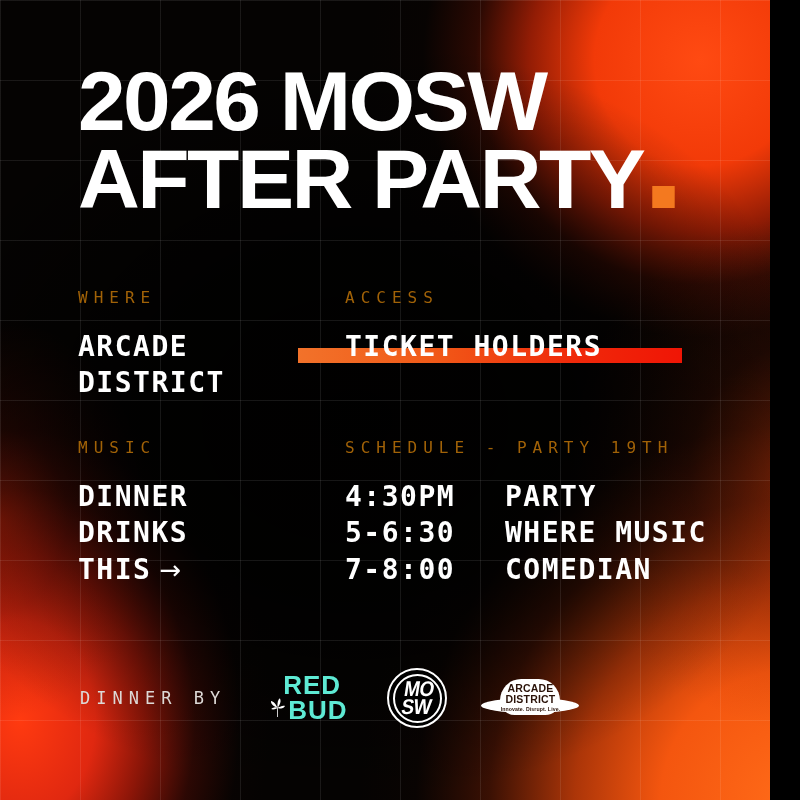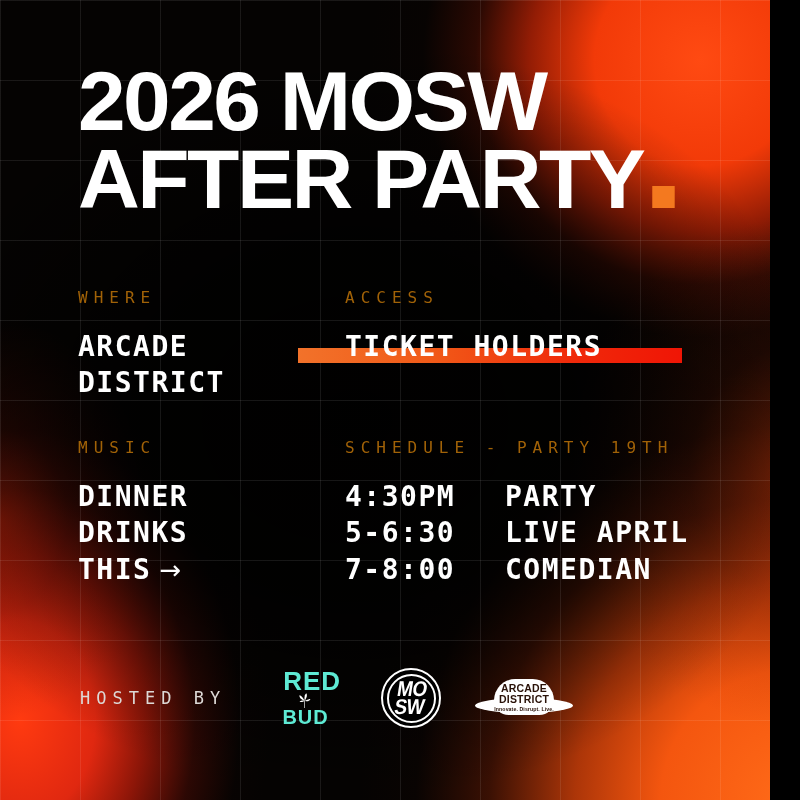--- a/index.html
+++ b/index.html
@@ -225,25 +225,23 @@
     line-height: 0.95;
     letter-spacing: 0.5px;
     margin-right: 40px;
   }
   .redbud-top {
     font-size: 26px;
     letter-spacing: 1px;
     padding-left: 13px;
   }
   .redbud-bottom {
-    font-size: 20px;
+    font-size: 26px;
     letter-spacing: 1px;
     display: flex;
-    align-items: center;
-    flex-direction: column;
   }
   .leaf-mark {
     width: 15px;
     height: 19px;
     margin-right: 3px;
     flex: 0 0 15px;
   }
 
   
   .logo-mosw {
@@ -376,31 +374,31 @@
 
     <div class="block-sched">
       <div class="eyebrow">SCHEDULE - PARTY 19TH</div>
       <div class="block-body">
         <div class="big-mono sched-row">
           <span class="sched-time">4:30PM</span>
           <span>PARTY</span>
         </div>
         <div class="big-mono sched-row">
           <span class="sched-time">5-6:30</span>
-          <span>LIVE APRIL</span>
+          <span>WHERE MUSIC</span>
         </div>
         <div class="big-mono sched-row">
           <span class="sched-time">7-8:00</span>
           <span>COMEDIAN</span>
         </div>
       </div>
     </div>
 
     <div class="footer">
-      <div class="hosted-by">HOSTED BY</div>
+      <div class="hosted-by">DINNER BY</div>
 
       <div class="logo-redbud">
         <div class="redbud-top">RED</div>
         <div class="redbud-bottom">
           <svg class="leaf-mark" viewBox="0 0 15 19">
             <g fill="#ffffff">
               <path d="M7.2 19 L8.0 19 L8.0 9.5 L7.2 9.5 Z"></path>
               <path d="M7.6 9.8 C7.6 9.8 4.2 9.0 2.0 6.3 C1.2 5.3 0.9 4.0 1.0 3.0 C2.3 3.3 3.6 4.0 4.5 5.1 C6.3 7.2 7.6 9.8 7.6 9.8 Z"></path>
               <path d="M7.6 9.8 C7.6 9.8 7.1 6.0 8.0 3.0 C8.4 1.7 9.2 0.7 9.9 0.2 C10.5 1.4 10.7 2.9 10.4 4.3 C9.8 7.0 7.6 9.8 7.6 9.8 Z"></path>
               <path d="M7.6 9.9 C7.6 9.9 10.6 8.3 13.2 7.8 C14.0 7.6 14.6 7.7 15 7.9 C14.4 9.0 13.3 9.9 12.0 10.3 C9.9 11.0 7.6 9.9 7.6 9.9 Z"></path>

